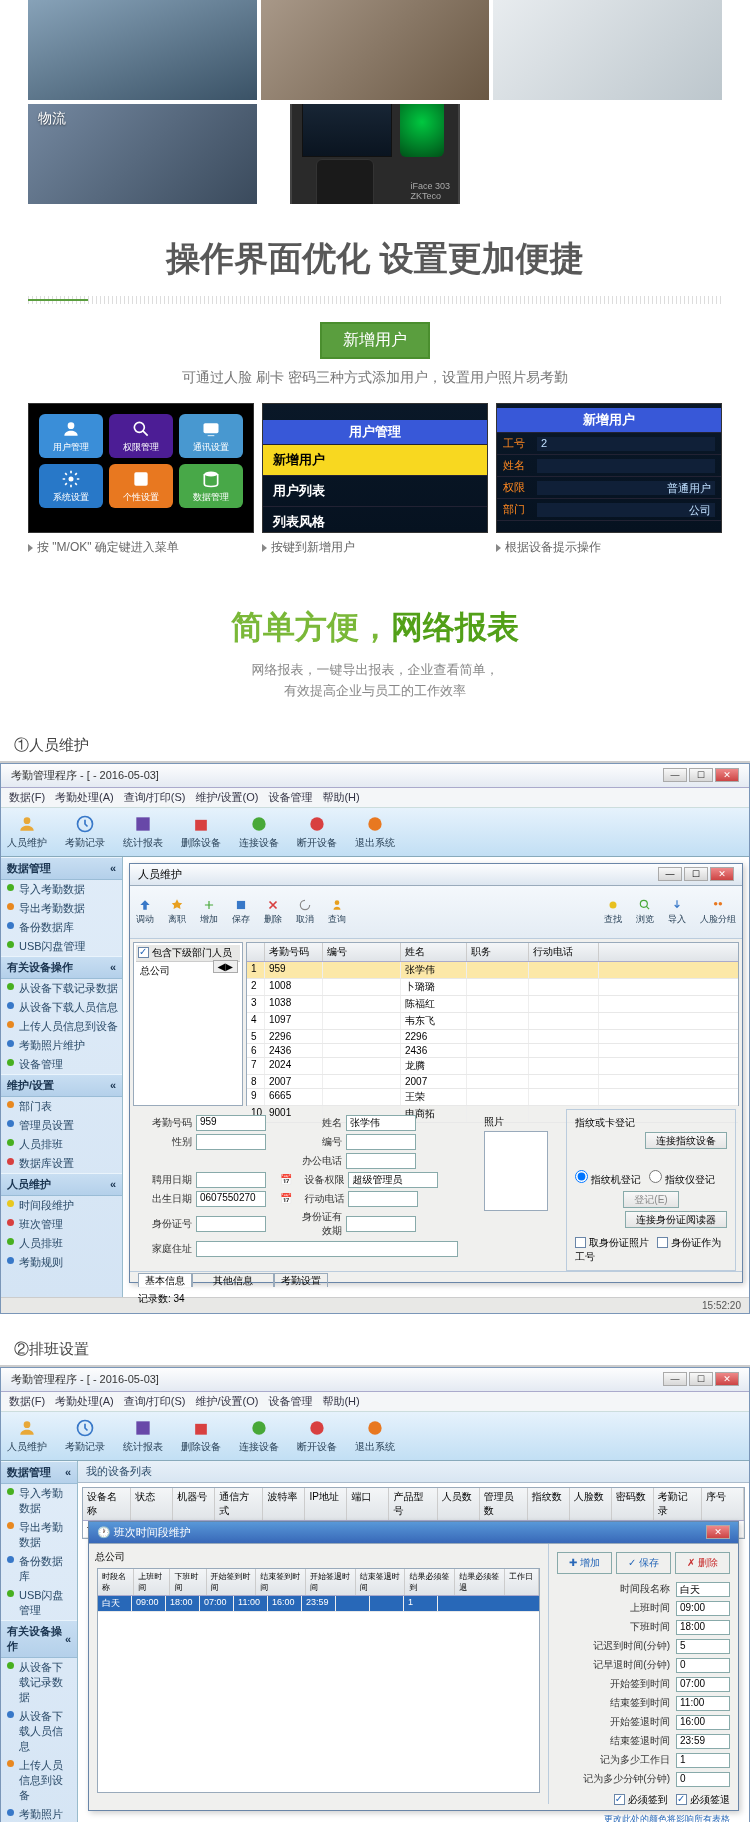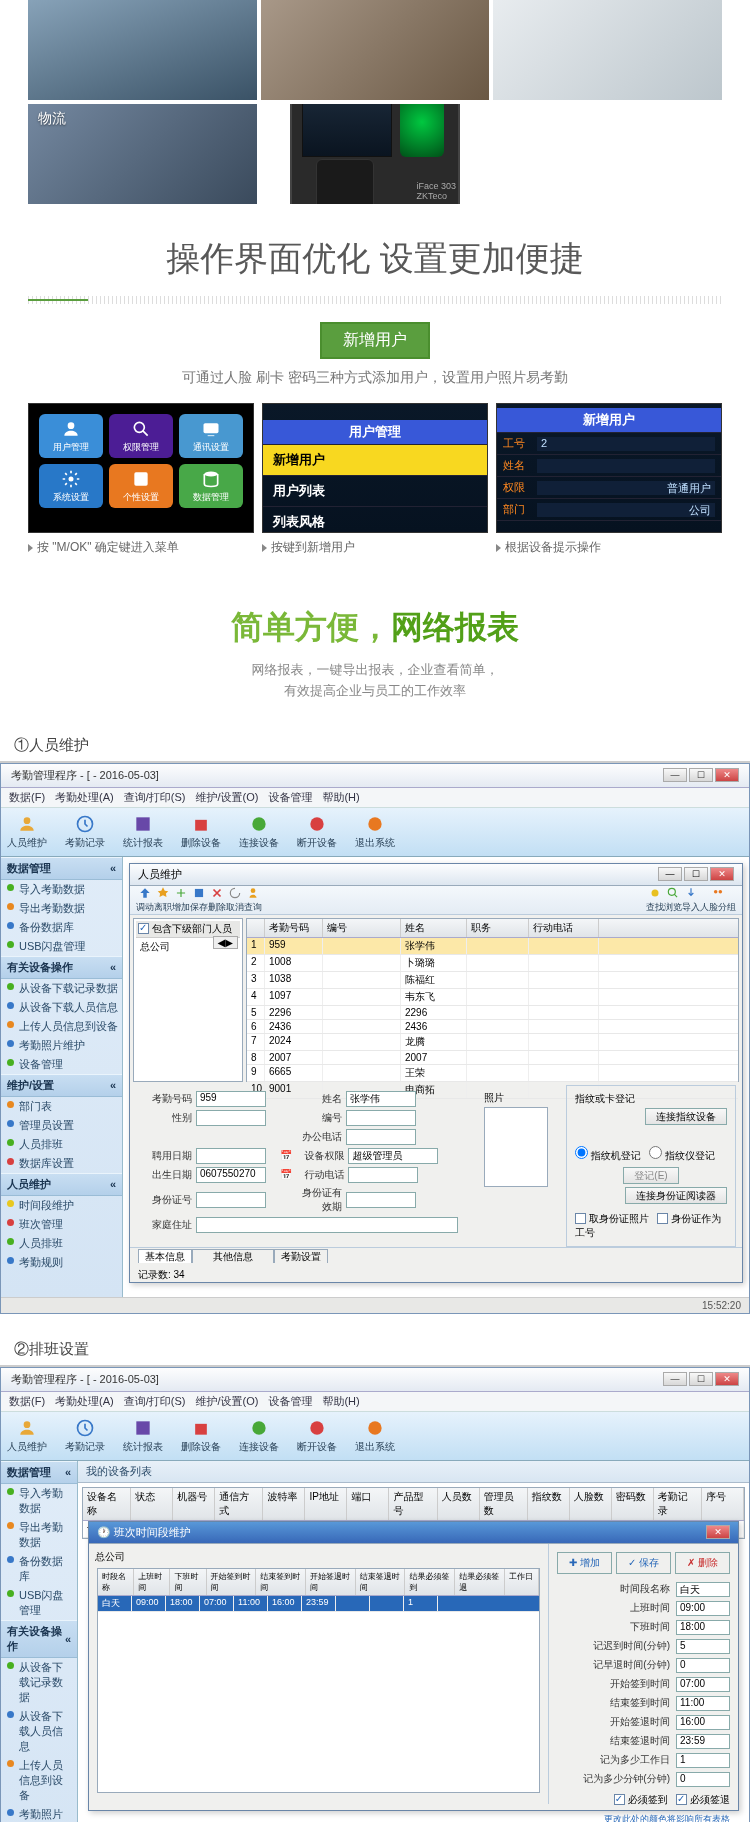--- a/index.html
+++ b/index.html
@@ -10,22 +10,22 @@
 .img-cell.b2{background:linear-gradient(135deg,#a89888,#6a5844)}
 .img-cell.b3{background:linear-gradient(135deg,#e8ecef,#bcc6cc)}
 .img-cell.b4{background:linear-gradient(180deg,#505860,#1a1e22)}
 .img-cell.b5{background:linear-gradient(135deg,#7488a0,#3a4a5c)}
 .img-cell.b6{background:#fff;display:flex;align-items:center;justify-content:center}
 .img-lbl{position:absolute;top:6px;left:10px;color:#fff;font-size:14px;text-shadow:0 1px 2px rgba(0,0,0,.6)}
 .device{width:170px;height:150px;background:#2a2a2a;border-radius:6px;position:relative;border:2px solid #444}
 .dev-screen{position:absolute;top:14px;left:10px;width:90px;height:62px;background:linear-gradient(180deg,#1a2838,#0a1420);border:1px solid #111}
 .dev-fp{position:absolute;top:6px;right:14px;width:44px;height:70px;background:radial-gradient(circle,#00c840,#005018);border-radius:6px}
 .dev-cam{position:absolute;bottom:14px;left:24px;width:58px;height:54px;background:#1a1a1a;border-radius:6px;border:1px solid #333}
-.dev-txt{position:absolute;bottom:26px;right:2px;color:#aaa;font-size:9px}
-.h1{text-align:center;font-size:34px;color:#585858;margin:32px 0 14px;font-weight:400}
+.dev-txt{position:absolute;bottom:26px;right:8px;color:#aaa;font-size:9px}
+.h1{text-align:center;font-size:34px;color:#585858;margin:32px 0 14px;font-weight:700}
 .hr-deco{height:8px;background:repeating-linear-gradient(90deg,#ddd 0,#ddd 1px,transparent 1px,transparent 4px);margin:0 28px 18px;position:relative}
 .hr-deco:before{content:'';position:absolute;left:0;top:3px;width:60px;height:2px;background:#5a9e3e}
 .btn-green{display:block;width:110px;margin:0 auto 10px;background:#5a9e3e;color:#fff;text-align:center;padding:6px 0;font-size:16px;border:2px solid #4a8e2e}
 .sub{text-align:center;color:#777;font-size:14px;margin-bottom:16px}
 .row3{display:flex;gap:8px;padding:0 28px}
 .col3{flex:1}
 .scr-box{height:130px;background:#000;border:1px solid #333;position:relative;overflow:hidden}
 .scr-box.blue{background:linear-gradient(180deg,#0a1828,#061220)}
 .ico-grid{display:grid;grid-template-columns:repeat(3,1fr);gap:6px;padding:10px}
 .ico{height:44px;border-radius:6px;display:flex;flex-direction:column;align-items:center;justify-content:center;font-size:9px;color:#fff;gap:2px}
@@ -61,21 +61,21 @@
 .side-item{font-size:11px;padding:2px 4px 2px 18px;color:#2a4a68;position:relative}
 .side-item:before{content:'';position:absolute;left:6px;top:4px;width:7px;height:7px;border-radius:50%}
 .side-item.c-grn:before{background:#48b020}
 .side-item.c-org:before{background:#e88820}
 .side-item.c-blu:before{background:#3878c8}
 .side-item.c-red:before{background:#d84040}
 .side-item.c-yel:before{background:#e8c820}
 .content{flex:1;background:#fff;position:relative}
 .dlg{position:absolute;border:1px solid #6a86a8;background:#f0f0ee;box-shadow:2px 2px 6px rgba(0,0,0,.2)}
 .dlg-title{background:linear-gradient(180deg,#fcfdfe,#dde6f0);padding:3px 8px;font-size:11px;display:flex;justify-content:space-between;border-bottom:1px solid #9ab}
-.dlg-tb{background:linear-gradient(180deg,#f4f8fc,#e4ecf4);padding:0 6px;display:flex;border-bottom:1px solid #bcd}
+.dlg-tb{background:linear-gradient(180deg,#f4f8fc,#e4ecf4);padding:12px 6px;display:flex;gap:14px;border-bottom:1px solid #bcd}
 .dlg-tb-btn{display:flex;flex-direction:column;align-items:center;font-size:9px;color:#2a4258;gap:1px}
 .dlg-tb-btn svg{width:14px;height:14px}
 .tree-pane{width:110px;background:#fff;border:1px solid #9ab;font-size:10px;padding:2px}
 .grid{flex:1;background:#fff;border:1px solid #9ab;font-size:10px}
 .grid-h{display:flex;background:linear-gradient(180deg,#f4f6f8,#e0e4e8);border-bottom:1px solid #aac}
 .grid-h div{padding:2px 4px;border-right:1px solid #ccc}
 .grid-r{display:flex;border-bottom:1px solid #e8e8e8}
 .grid-r div{padding:1px 4px;border-right:1px solid #eee}
 .grid-r.sel{background:#fce8a8}
 .frm{padding:6px 8px;font-size:10px}

